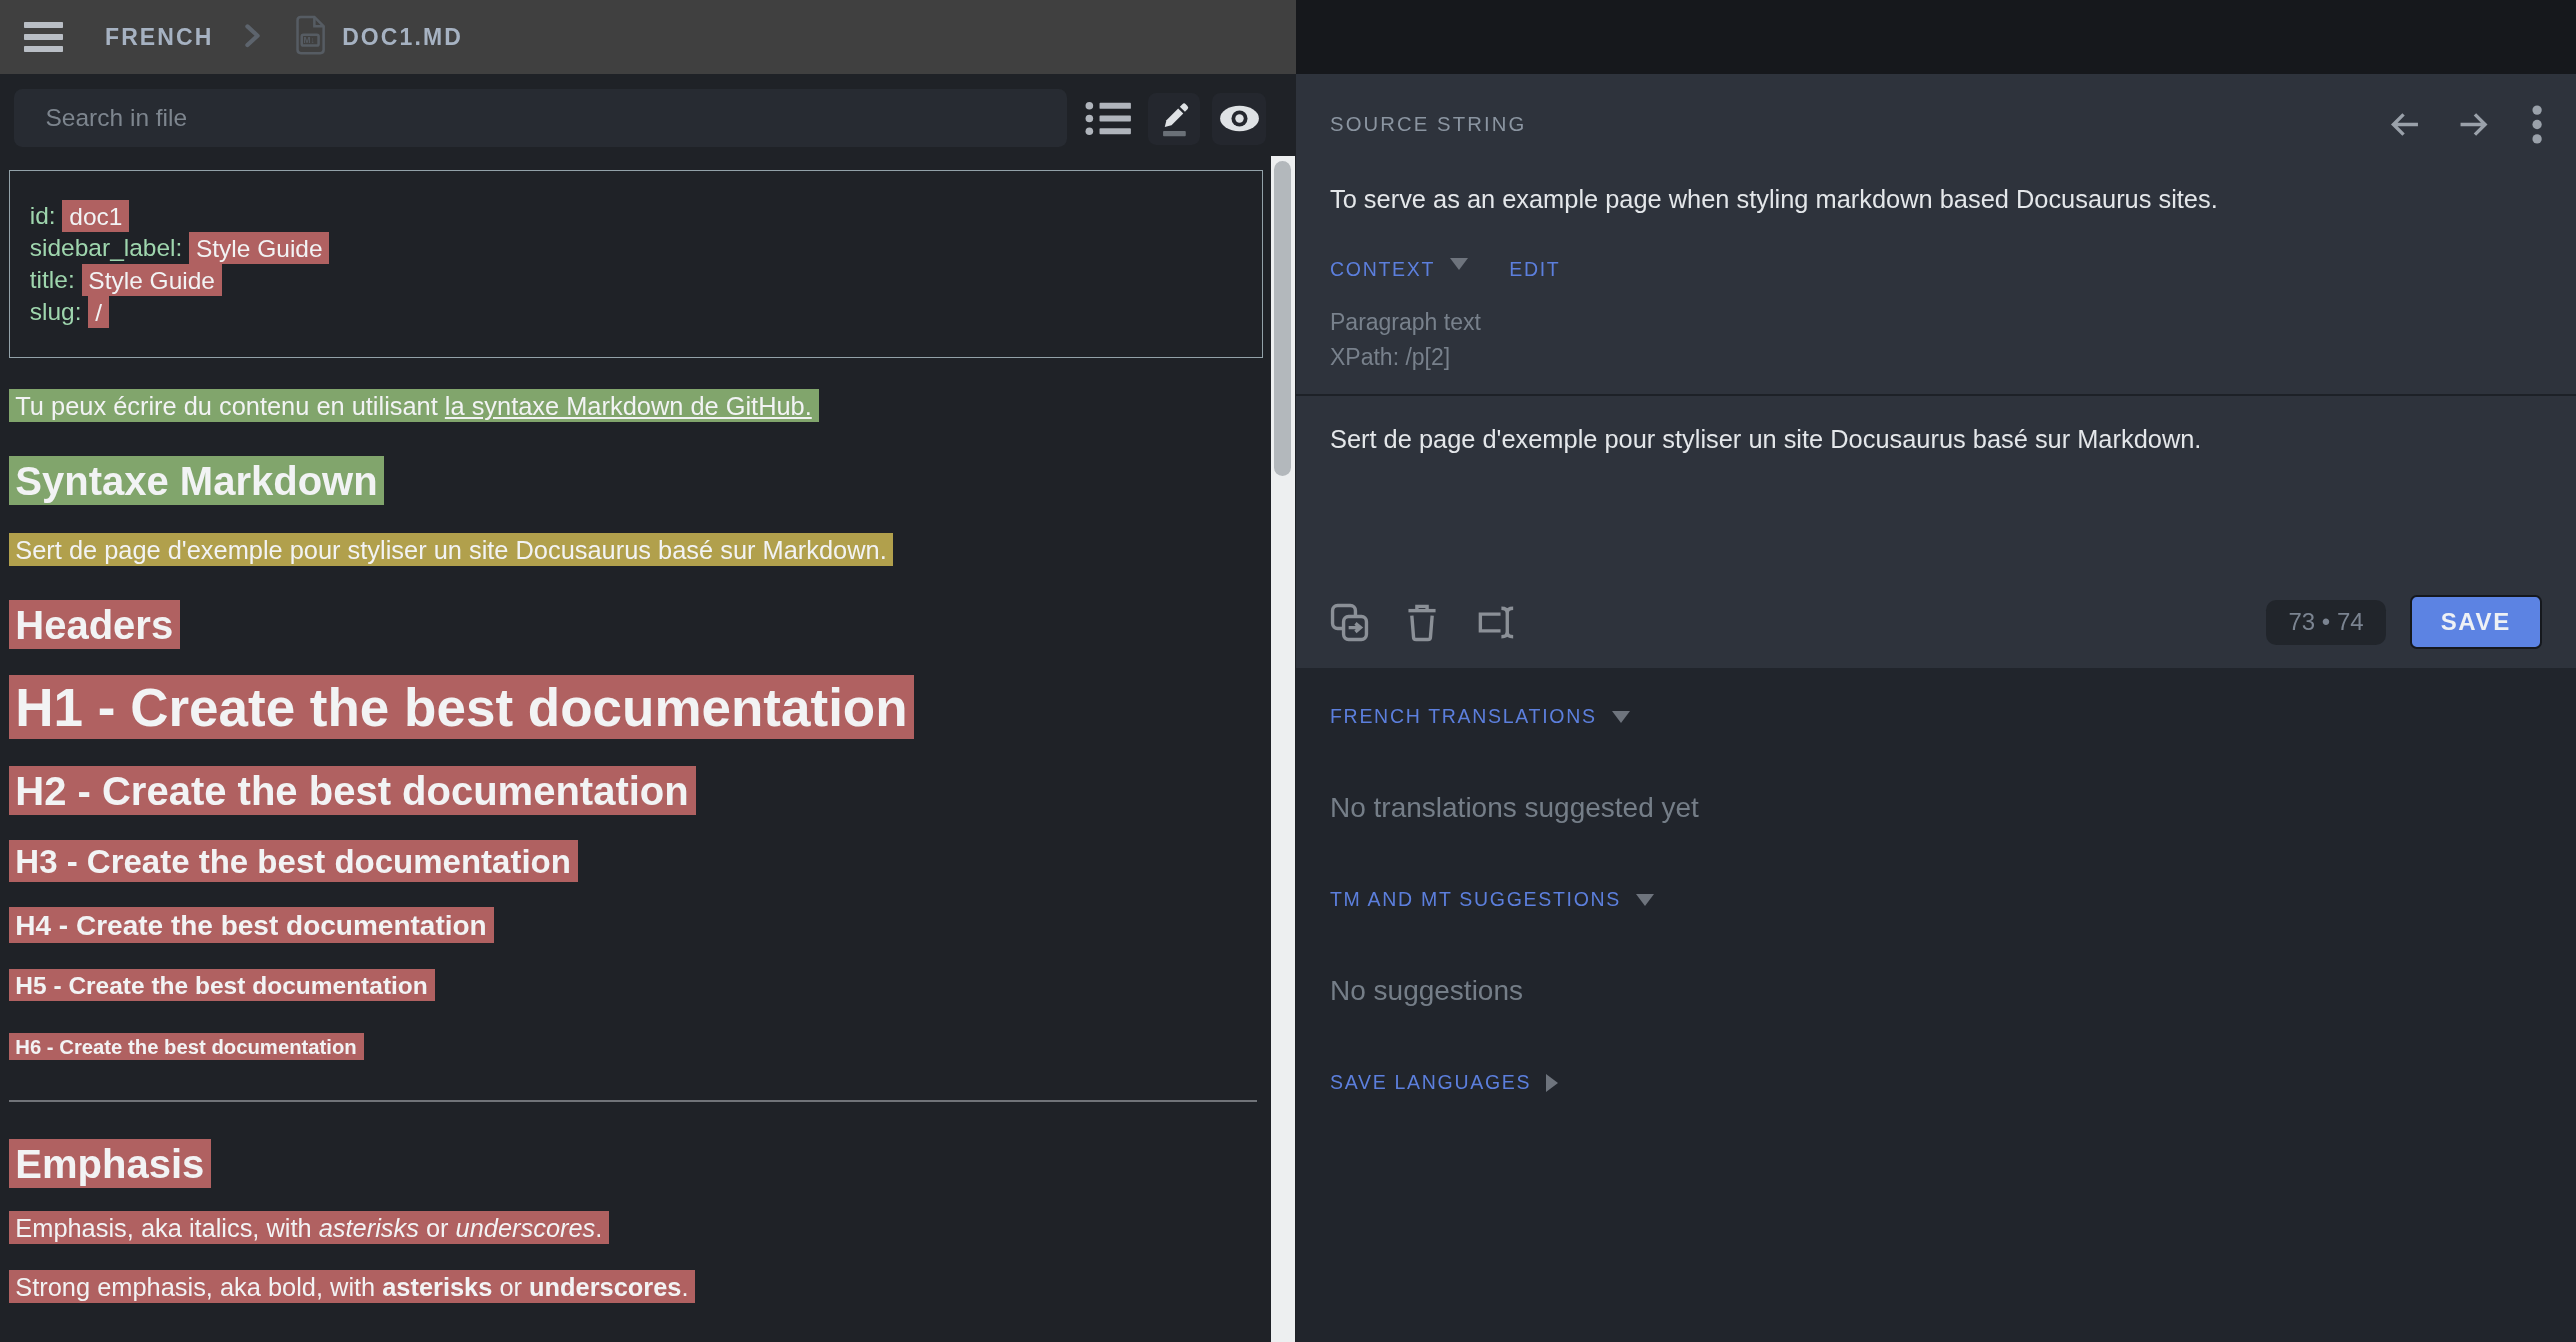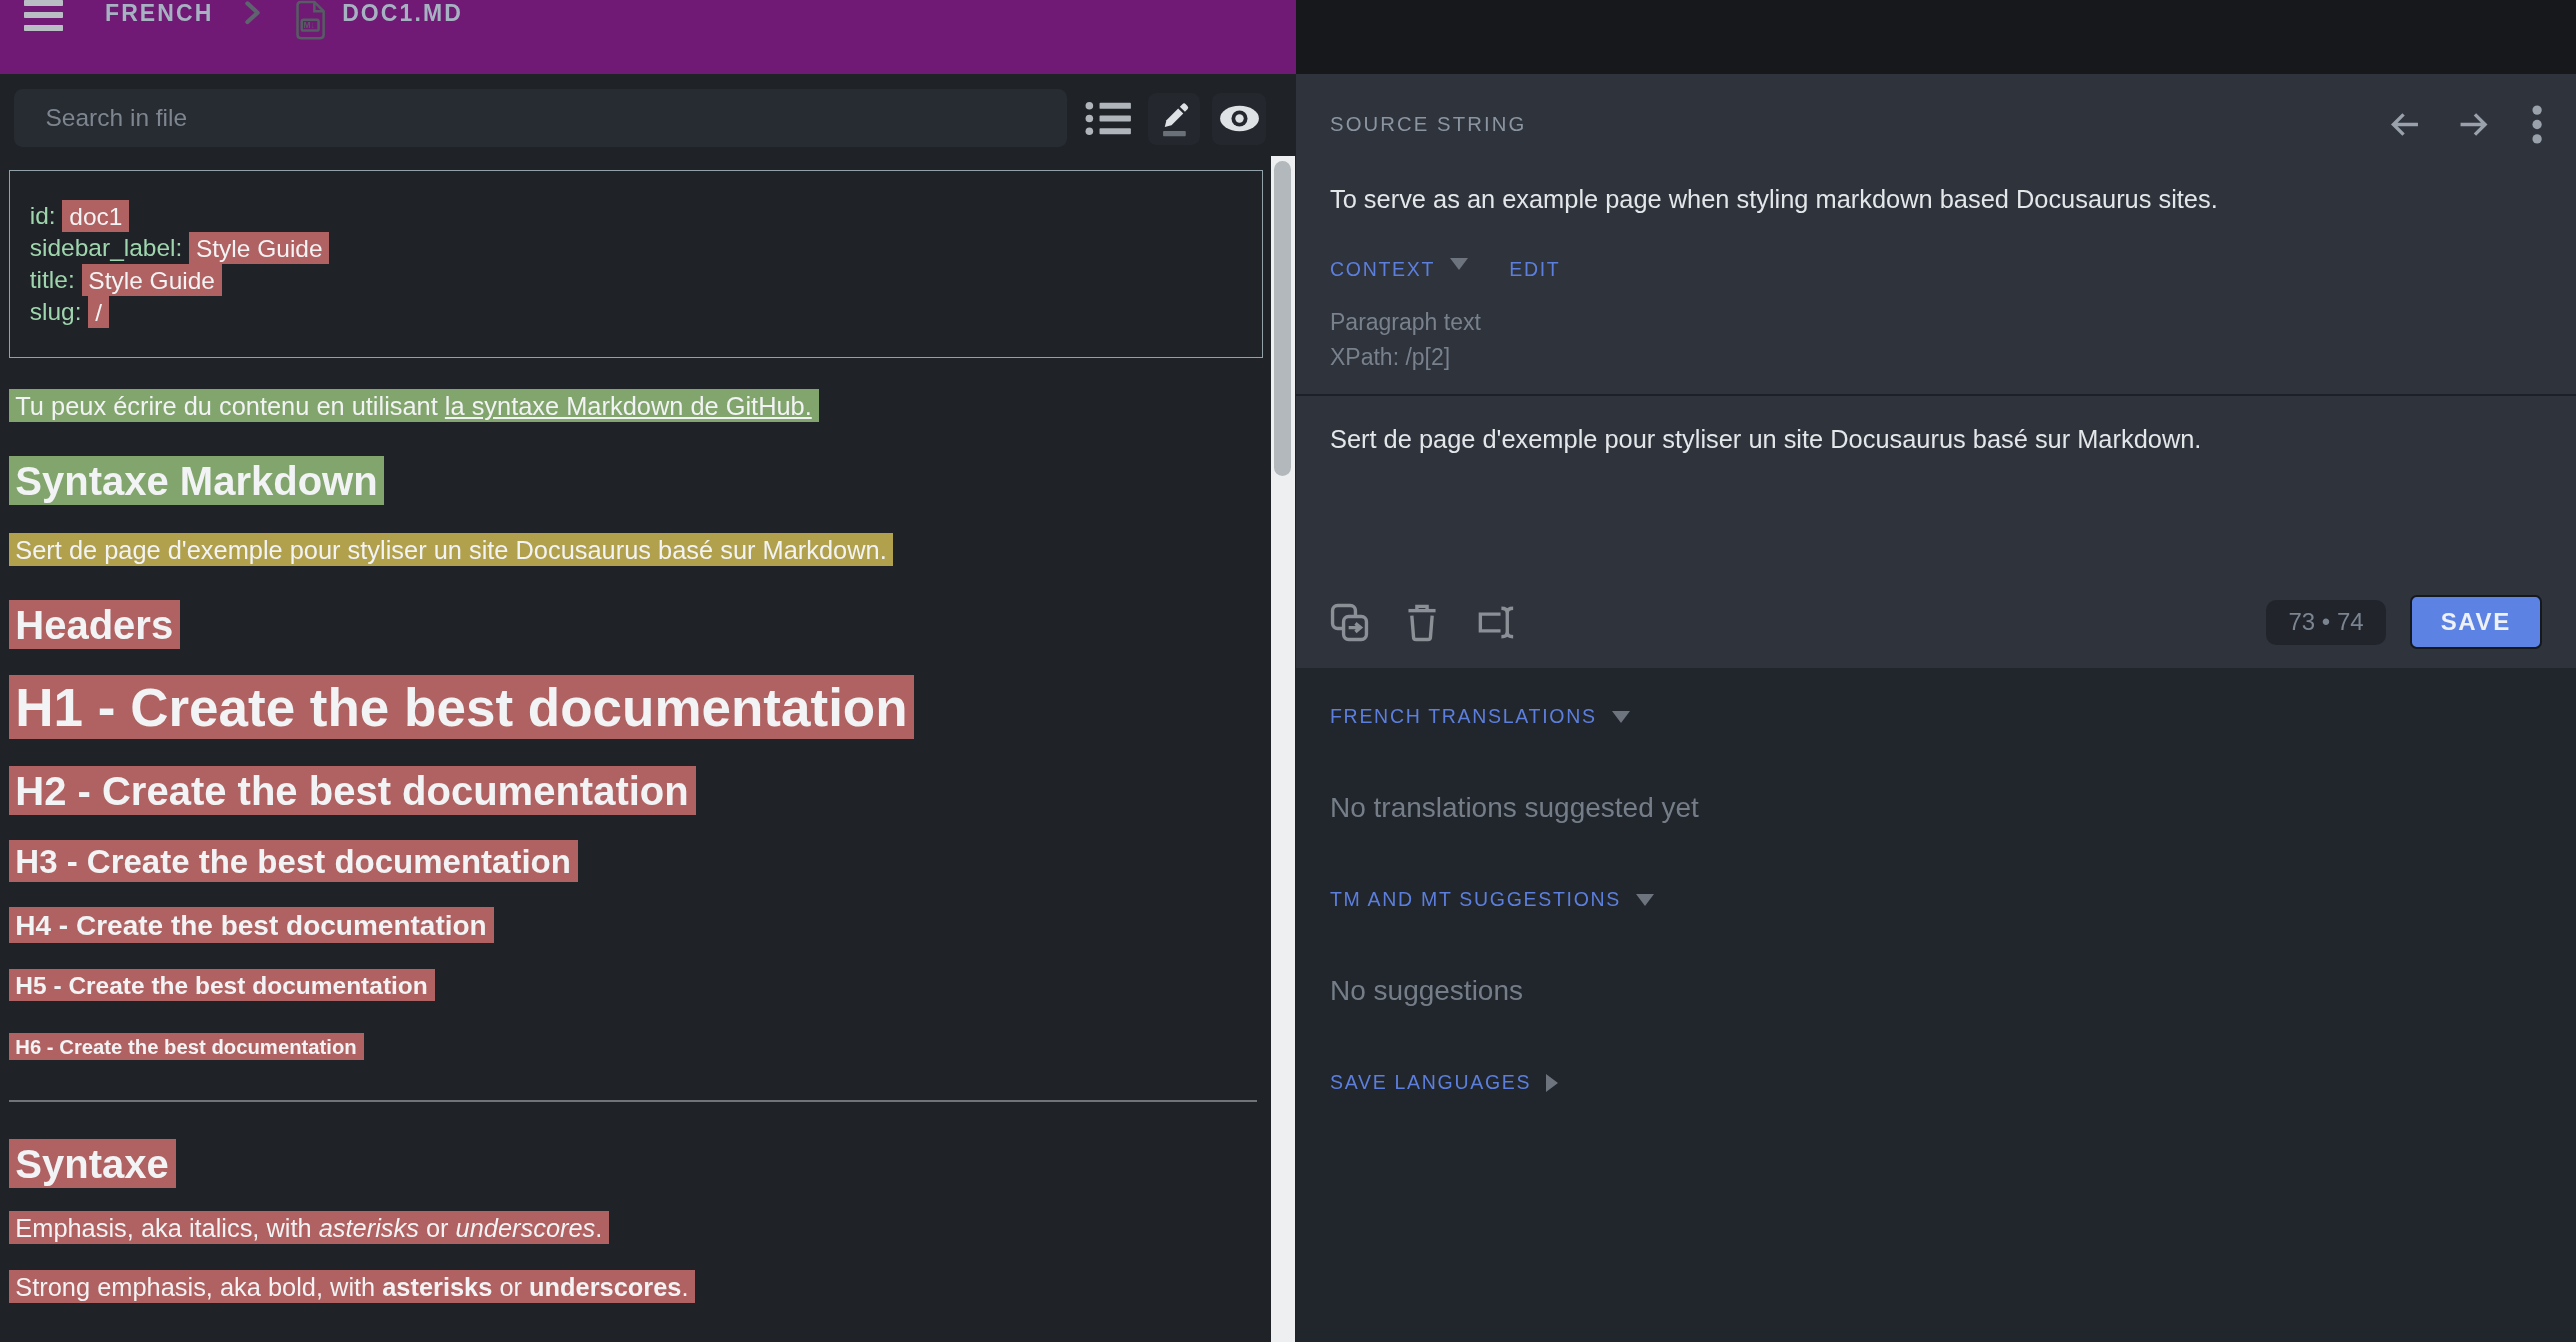--- a/index.html
+++ b/index.html
@@ -1,20 +1,20 @@
 <!DOCTYPE html>
 <html style="font-size:13.5px"><head>
 <meta charset="utf-8">
 <style>
   * { margin:0; padding:0; box-sizing:border-box; }
   html,body { width:2576px; height:1342px; overflow:hidden; }
   body { font-family:"Liberation Sans", sans-serif; background:#1f2227; position:relative; color:#f2f3f4; }
 
   
-  .topbar { position:absolute; left:0; top:0; width:2576px; height:74px; background:#701a75; display:flex; align-items:flex-start; }
+  .topbar { position:absolute; left:0; top:0; width:2576px; height:74px; background:#404040; display:flex; align-items:center; }
   .hamburger { margin-left:24px; width:39px; height:30.5px; display:flex; flex-direction:column; justify-content:space-between; cursor:pointer; }
   .hamburger span { display:block; height:6px; background:#b9bec5; border-radius:0.8px; }
   .crumb { font-weight:bold; font-size:23px; letter-spacing:2.1px; color:#a6b2c2; }
   .crumb-project { margin-left:42px; }
   .crumb-chevron { margin-left:30.5px; }
   .file-icon { margin-left:34px; }
   .crumb-file { margin-left:15.2px; }
 
   
   .left-panel { position:absolute; left:0; top:74px; width:1271px; bottom:0; background:#1f2227; }
@@ -156,21 +156,21 @@
 
     <div class="hx h1x"><span class="hl hl-red">H1 - Create the best documentation</span></div>
     <div class="hx h2x"><span class="hl hl-red">H2 - Create the best documentation</span></div>
     <div class="hx h3x"><span class="hl hl-red">H3 - Create the best documentation</span></div>
     <div class="hx h4x"><span class="hl hl-red">H4 - Create the best documentation</span></div>
     <div class="hx h5x"><span class="hl hl-red">H5 - Create the best documentation</span></div>
     <div class="hx h6x"><span class="hl hl-red">H6 - Create the best documentation</span></div>
 
     <hr>
 
-    <div class="hx h2x mb-sm"><span class="hl hl-red">Syntaxe</span></div>
+    <div class="hx h2x mb-sm"><span class="hl hl-red">Emphasis</span></div>
 
     <div class="para mb-md"><span class="hl hl-red"><span>Emphasis, aka italics, with </span><i>asterisks</i><span> or </span><i>underscores</i><span>.</span></span></div>
 
     <div class="para"><span class="hl hl-red"><span>Strong emphasis, aka bold, with </span><b>asterisks</b><span> or </span><b>underscores</b><span>.</span></span></div>
   </div>
 </div>
 
 <div class="mid-scrollbar">
   <div class="thumb"></div>
 </div>

